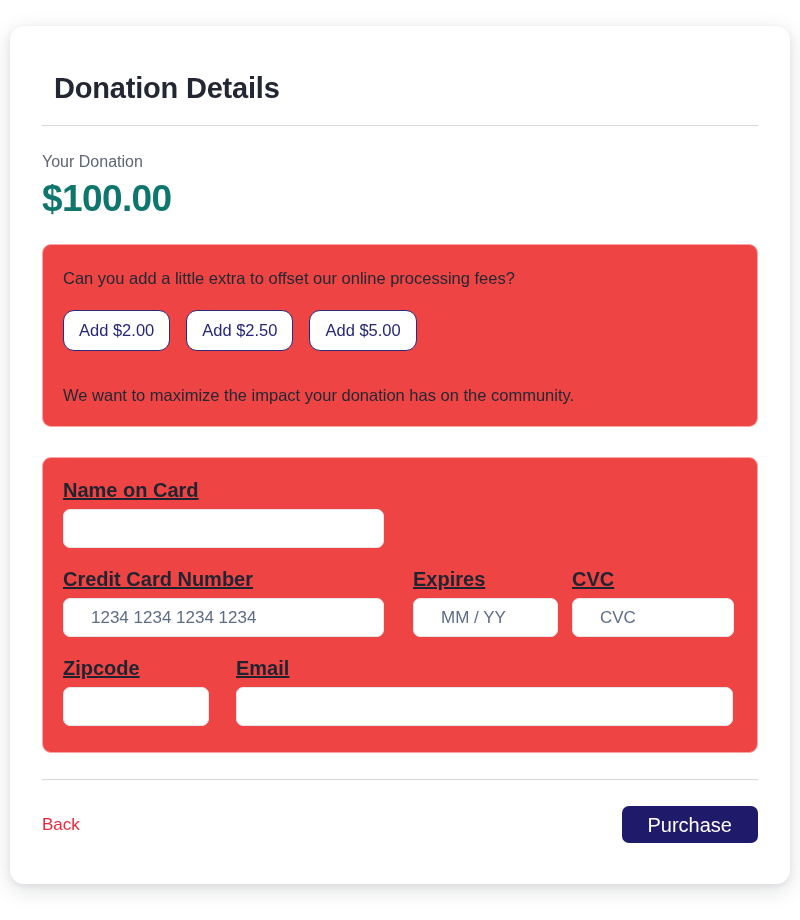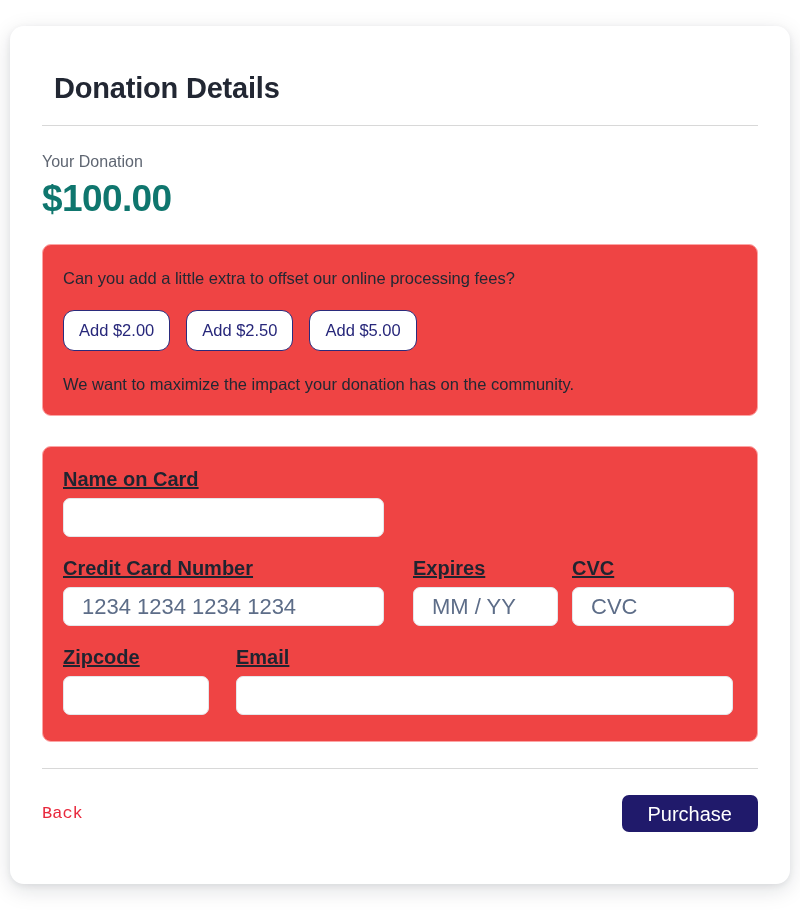--- a/index.html
+++ b/index.html
@@ -104,21 +104,21 @@
     font-family: "Liberation Sans", sans-serif;
     font-size: 16.5px;
     line-height: 1;
     cursor: pointer;
     display: inline-flex;
     align-items: center;
     justify-content: center;
     white-space: nowrap;
   }
   .fee-note {
-    margin-top: 22px;
+    margin-top: 33px;
     font-size: 16.5px;
     line-height: 22px;
     color: #232833;
   }
 
   
   .payment-panel {
     margin-top: 30px;
     padding: 22px 20px 26px 20px;
   }
@@ -127,26 +127,26 @@
     line-height: 20px;
     font-weight: 700;
     color: #1f2430;
     text-decoration: underline;
   }
   .text-input {
     box-sizing: border-box;
     display: block;
     height: 39px;
     margin-top: 9px;
-    padding: 0 18px;
+    padding: 0 27px;
     border: 1px solid #e4e6ea;
     border-radius: 7px;
     background: #ffffff;
     font-family: "Liberation Sans", sans-serif;
-    font-size: 22px;
+    font-size: 17px;
     color: #3c4658;
     outline: none;
   }
   .text-input::placeholder {
     color: #5d6d88;
     opacity: 1;
   }
 
   .field-row {
     display: flex;
@@ -176,21 +176,20 @@
     align-items: center;
     justify-content: space-between;
     padding-top: 26px;
   }
   .back-link {
     font-size: 17px;
     line-height: 22px;
     color: #e8283c;
     text-decoration: none;
     cursor: pointer;
-    font-family: Liberation Mono, monospace;
   }
   .purchase-button {
     box-sizing: border-box;
     height: 37px;
     padding: 0 26px;
     border: none;
     border-radius: 7px;
     background: #201a6b;
     color: #ffffff;
     font-family: "Liberation Sans", sans-serif;

